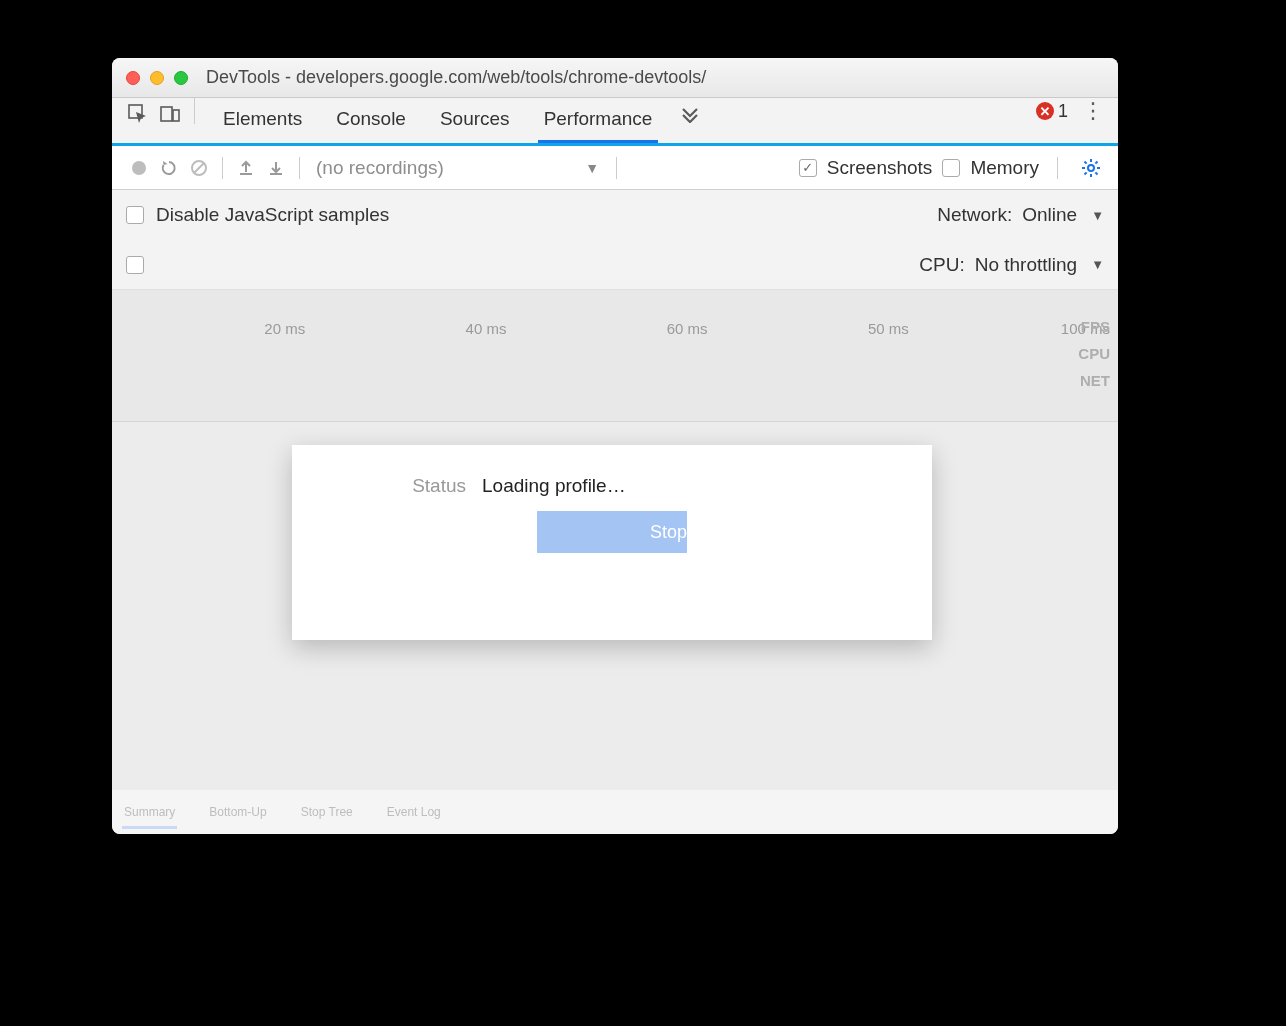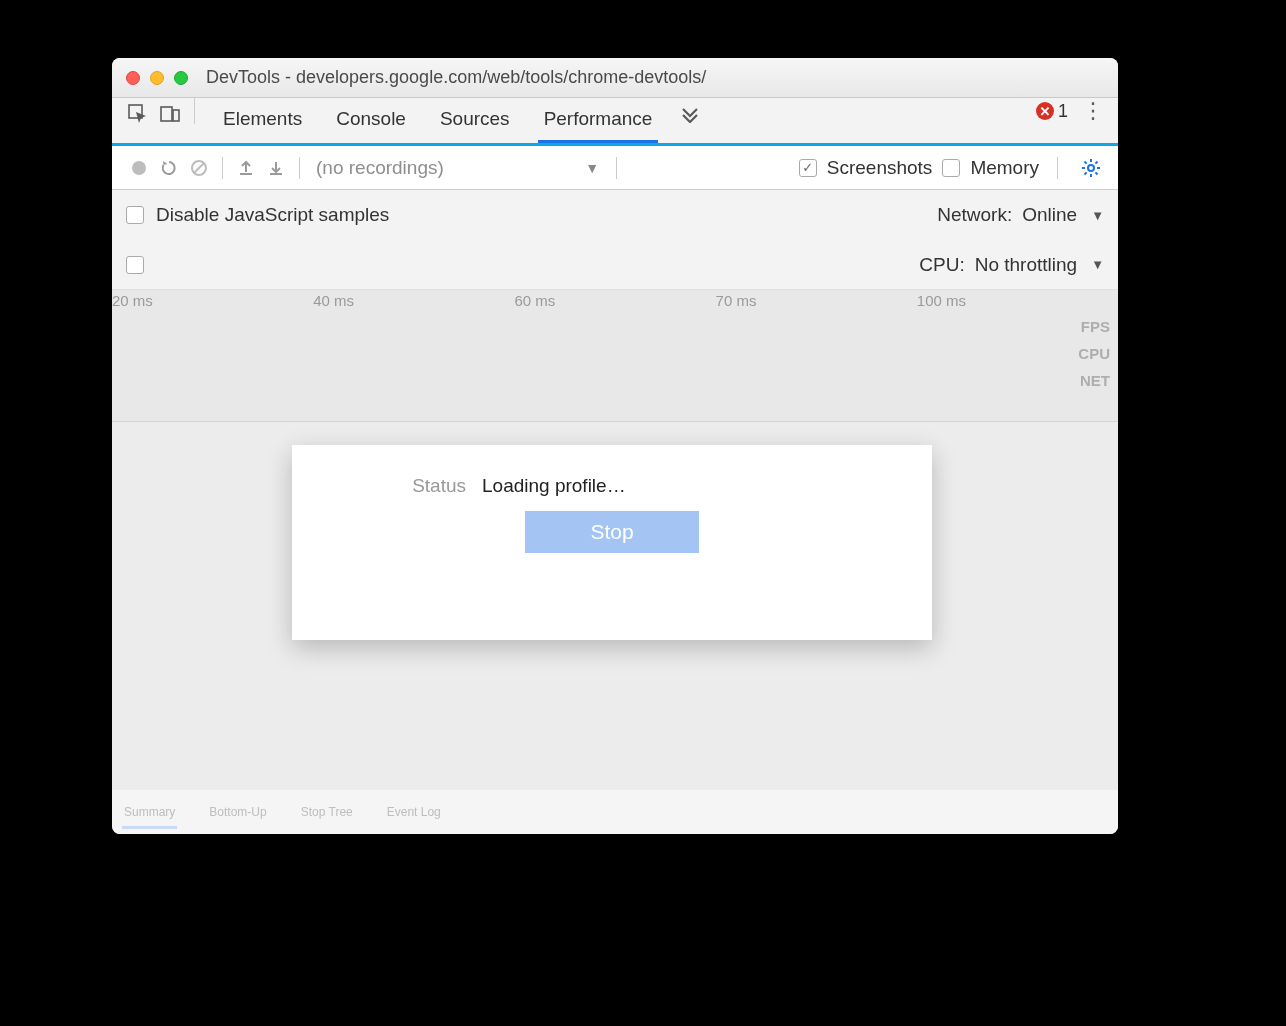--- a/index.html
+++ b/index.html
@@ -110,21 +110,21 @@
 }
 .drop .caret { color: #555; font-size: 13px; }
 
 .timeline {
   height: 132px;
   background: #e8e8e8;
   position: relative;
   border-bottom: 1px solid #d6d6d6;
 }
 .ruler { height: 26px; display:flex; justify-content: space-around; color:#9a9a9a; font-size: 15px; align-items:flex-start; padding-top:2px; }
-.ruler span { flex:1; padding-right: 8px; }
+.ruler span { flex:1; text-align:right; padding-right: 8px; margin-top: 28px; }
 .track-labels { position:absolute; right: 8px; top: 28px; color:#aeaeae; font-size: 15px; font-weight: bold; display:flex; flex-direction:column; gap:10px; text-align:right; }
 
 .canvas-area {
   height: 346px;
   position: relative;
   background: #ececec;
 }
 
 .dialog {
   position: absolute;
@@ -137,26 +137,27 @@
   padding: 30px 40px 0 40px;
 }
 .dlg-row { display:flex; align-items: center; margin-bottom: 14px; }
 .dlg-label { width: 150px; text-align: right; color: #999; font-size: 19px; padding-right: 16px; }
 .dlg-value { font-size: 19px; color: #222; flex:1; }
 .progress { flex:1; height: 14px; background: #eee; position: relative; }
 .progress-fill { position:absolute; left:0; top:0; bottom:0; width: 56%; background: #6ea3f0; }
 .stop-btn {
   display:block;
   margin: 10px auto 0;
-  width: 174px; height: 42px;
+  width: 150px; height: 42px;
   background: #a4c5f4;
   color: #fff;
-  font-size: 21px;
+  font-size: 18px;
   border: none;
   cursor: pointer;
+  text-align: right;
 }
 
 .bottom-tabs {
   position: absolute;
   left: 0; bottom: 0; right: 0;
   height: 44px;
   background: #f5f5f5;
   display:flex; align-items:center;
   padding: 0 10px;
   font-size: 12px;
@@ -297,21 +298,21 @@
       <span>No throttling</span>
       <span class="caret">▼</span>
     </div>
   </div>
 
   <div class="timeline">
     <div class="ruler">
       <span>20 ms</span>
       <span>40 ms</span>
       <span>60 ms</span>
-      <span>70 ms</span>
+      <span>50 ms</span>
       <span>100 ms</span>
     </div>
     <div class="track-labels">
       <span>FPS</span>
       <span>CPU</span>
       <span>NET</span>
     </div>
   </div>
 
   <div class="canvas-area">

